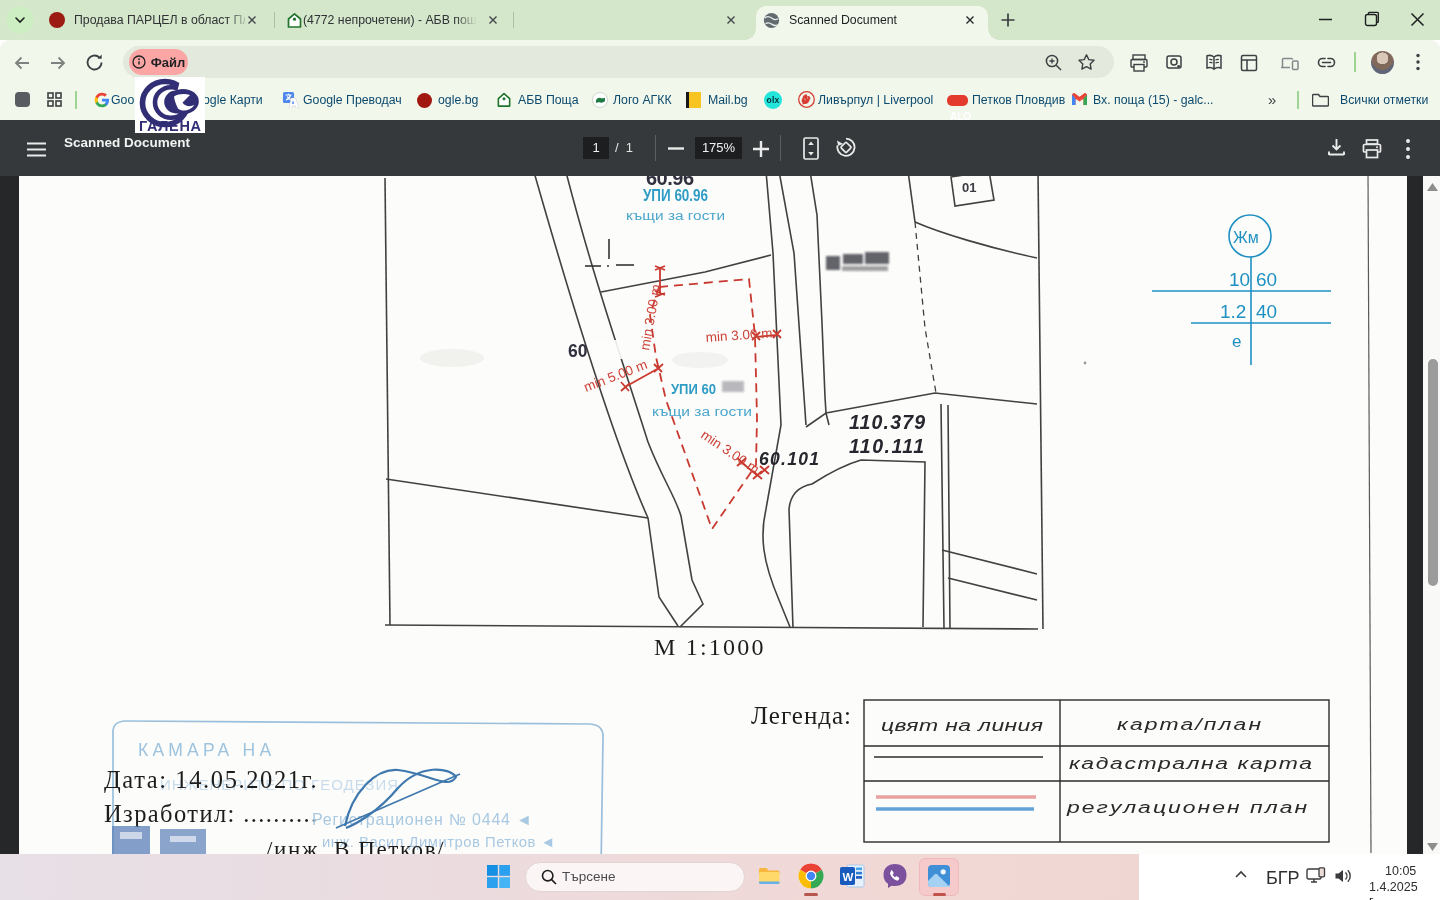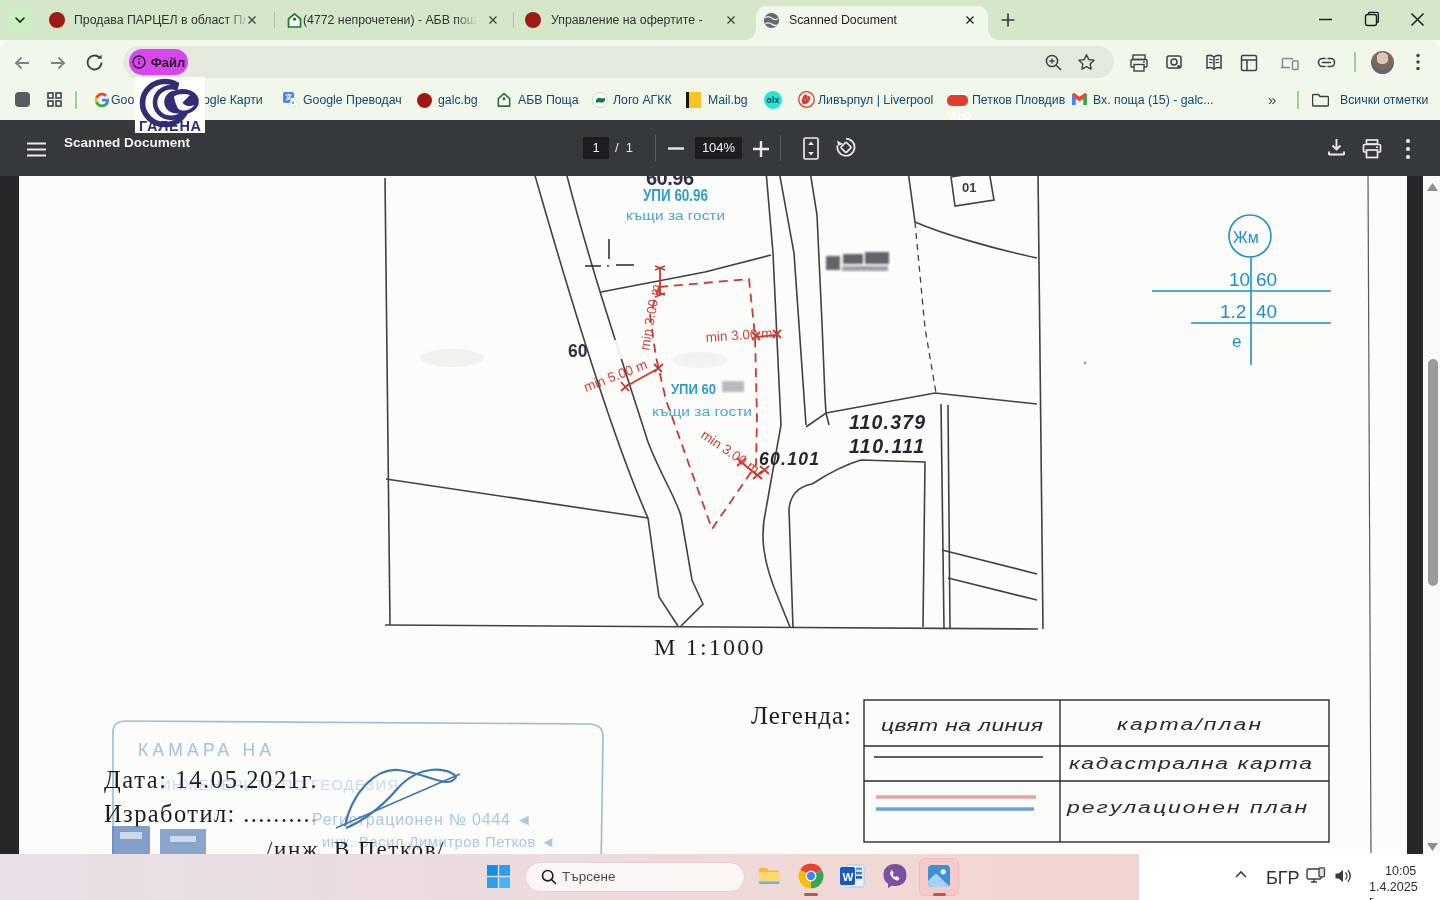--- a/index.html
+++ b/index.html
@@ -36,24 +36,20 @@
     <svg width="17" height="17" viewBox="0 0 17 17">
         <path d="M8.5 1.8L2.5 7v8h12V7z" fill="#fff" stroke="#20742c" stroke-width="1.7" stroke-linejoin="round"></path>
         <circle cx="8.5" cy="7.2" r="1.6" fill="#20742c"></circle>
       </svg>
     <span style="-webkit-mask-image:linear-gradient(90deg,#000 88%,transparent)">(4772 непрочетени) - АБВ пош</span>
   </div>
   <svg style="position:absolute;left:486px;top:13px" width="14" height="14" viewBox="0 0 14 14">
       <path d="M3.5 3.5l7 7M10.5 3.5l-7 7" stroke="#42464a" stroke-width="1.4"></path>
     </svg>
   <div class="tabsep" style="left:513px"></div>
-  <div class="tab" style="left:525px;width:178px">
-    <span class="fav" style="background:#9c1b12"></span>
-    <span style="margin-left:10px">Управление на офертите -</span>
-  </div>
   <svg style="position:absolute;left:724px;top:13px" width="14" height="14" viewBox="0 0 14 14">
       <path d="M3.5 3.5l7 7M10.5 3.5l-7 7" stroke="#42464a" stroke-width="1.4"></path>
     </svg>
   <div style="position:absolute;left:756px;top:6px;width:232px;height:34px;background:#f2f7ec;border-radius:10px 10px 0 0"></div>
   <div style="position:absolute;left:745px;top:29px;width:11px;height:11px;background:radial-gradient(circle at 0 0,#d4e7cb 0 10.5px,#f2f7ec 11px)"></div>
   <div style="position:absolute;left:988px;top:29px;width:11px;height:11px;background:radial-gradient(circle at 100% 0,#d4e7cb 0 10.5px,#f2f7ec 11px)"></div>
   <div class="tab" style="left:763px;width:200px;color:#1d1f21">
     <svg width="17" height="17" viewBox="0 0 17 17">
         <circle cx="8.5" cy="8.5" r="7.6" fill="#636a70"></circle>
         <path d="M2 6c2-2.2 5-1.2 7 .2 2 1.5 4.5 1.8 6.3.4M2.5 11.6c2.5-1.4 4.6-.6 6.6.8 1.7 1.2 3.8 1.4 5.4.4" stroke="#eef2f1" stroke-width="1.3" fill="none"></path>
@@ -83,21 +79,21 @@
       <path d="M17 10H4M9.5 4.5L4 10l5.5 5.5" stroke="#7e8280" stroke-width="1.8" fill="none"></path>
     </svg>
   <svg style="position:absolute;left:48px;top:13px" width="20" height="20" viewBox="0 0 20 20">
       <path d="M3 10h13M10.5 4.5L16 10l-5.5 5.5" stroke="#7e8280" stroke-width="1.8" fill="none"></path>
     </svg>
   <svg style="position:absolute;left:84px;top:12px" width="21" height="21" viewBox="0 0 21 21">
       <path d="M17.5 10.5a7 7 0 1 1-2.1-5" stroke="#3c4043" stroke-width="1.8" fill="none"></path>
       <path d="M17.7 2.5v4.2h-4.2z" fill="#3c4043"></path>
     </svg>
   <div style="position:absolute;left:123px;top:6px;width:991px;height:32px;border-radius:16px;background:#e3e9dc"></div>
-  <div style="position:absolute;left:129px;top:9px;width:59px;height:26px;border-radius:13px;background:#d946ef;display:flex;align-items:center;justify-content:center;gap:5px">
+  <div style="position:absolute;left:129px;top:9px;width:59px;height:26px;border-radius:13px;background:#fca5a5;display:flex;align-items:center;justify-content:center;gap:5px">
      <svg width="14" height="14" viewBox="0 0 14 14">
         <circle cx="7" cy="7" r="6" fill="none" stroke="#1f2123" stroke-width="1.3"></circle>
         <path d="M7 6.2v3.3" stroke="#1f2123" stroke-width="1.4"></path>
         <circle cx="7" cy="4.2" r=".9" fill="#1f2123"></circle>
       </svg>
      <span style="font-size:13px;font-weight:700;color:#1f2123">Файл</span>
   </div>
   <svg style="position:absolute;left:1044px;top:13px" width="19" height="19" viewBox="0 0 19 19">
       <circle cx="8" cy="8" r="5.6" fill="none" stroke="#3c4043" stroke-width="1.5"></circle>
       <path d="M12.2 12.2L17 17" stroke="#3c4043" stroke-width="1.5"></path>
@@ -161,21 +157,21 @@
   <div class="bm" style="left:111px">Goo</div>
   <div class="bm" style="left:203px">ogle Карти</div>
   <svg style="position:absolute;left:283px;top:13px" width="16" height="16" viewBox="0 0 16 16">
       <rect x="0" y="0" width="11" height="11" rx="1.5" fill="#4f86ec"></rect>
       <path d="M2.5 3h6M5.5 1.8v1.2M7.6 3c-.5 2-2.3 4-4.6 5M4.2 4.5c.8 1.8 2.4 3.2 4 3.7" stroke="#fff" stroke-width="1.1" fill="none"></path>
       <path d="M8 6l4.5 0 3.5 10h-3l-.7-2.2H9.7L9 16H6z" fill="#fff" stroke="#bbb" stroke-width=".4"></path>
       <path d="M10 8.2l1.2 3.6h-2.4z" fill="#4f86ec"></path>
     </svg>
   <div class="bm" style="left:303px">Google Преводач</div>
   <div style="position:absolute;left:417px;top:14px;width:15px;height:15px;border-radius:50%;background:#a11811"></div>
-  <div class="bm" style="left:438px">galc.bg</div>
+  <div class="bm" style="left:438px">ogle.bg</div>
   <svg style="position:absolute;left:496px;top:13px" width="16" height="16" viewBox="0 0 17 17">
       <path d="M8.5 1.8L2.5 7v8h12V7z" fill="#fff" stroke="#20742c" stroke-width="1.7" stroke-linejoin="round"></path>
       <circle cx="8.5" cy="7.2" r="1.6" fill="#20742c"></circle>
     </svg>
   <div class="bm" style="left:518px">АБВ Поща</div>
   <div style="position:absolute;left:592px;top:13px;width:16px;height:16px;border-radius:50%;background:#fff;border:1px solid #cfd4cf"></div>
   <svg style="position:absolute;left:596px;top:17px" width="9" height="8" viewBox="0 0 9 8">
       <path d="M0 4c1.5-2 3-2.5 4.5-2S8 2.5 9 1.5V5c-1.5 1.5-3 2-4.5 1.5S1.5 6 0 7z" fill="#1e7a43"></path>
     </svg>
   <div class="bm" style="left:613px">Лого АГКК</div>
@@ -211,21 +207,21 @@
   <svg style="position:absolute;left:27px;top:22px" width="19" height="15" viewBox="0 0 19 15">
       <path d="M0 1.5h19M0 7.5h19M0 13.5h19" stroke="#e9eaea" stroke-width="2.2"></path>
     </svg>
   <div style="position:absolute;left:64px;top:15px;font-size:13.5px;font-weight:700;color:#f1f2f2">Scanned Document</div>
   <div style="position:absolute;left:583px;top:17px;width:26px;height:22px;background:#1c1e1f;color:#f1f2f2;font-size:13px;text-align:center;line-height:22px">1</div>
   <div style="position:absolute;left:615px;top:20px;font-size:13px;color:#e3e4e4">/&nbsp;&nbsp;1</div>
   <div style="position:absolute;left:655px;top:15px;width:1px;height:26px;background:#5c5f61"></div>
   <svg style="position:absolute;left:668px;top:27px" width="16" height="3" viewBox="0 0 16 3">
       <path d="M0 1.5h16" stroke="#e9eaea" stroke-width="2.4"></path>
     </svg>
-  <div style="position:absolute;left:695px;top:17px;width:47px;height:22px;background:#1c1e1f;color:#f1f2f2;font-size:13px;text-align:center;line-height:22px">104%</div>
+  <div style="position:absolute;left:695px;top:17px;width:47px;height:22px;background:#1c1e1f;color:#f1f2f2;font-size:13px;text-align:center;line-height:22px">175%</div>
   <svg style="position:absolute;left:753px;top:21px" width="16" height="16" viewBox="0 0 16 16">
       <path d="M8 0v16M0 8h16" stroke="#e9eaea" stroke-width="2.4"></path>
     </svg>
   <div style="position:absolute;left:780px;top:15px;width:1px;height:26px;background:#5c5f61"></div>
   <svg style="position:absolute;left:803px;top:17px" width="16" height="23" viewBox="0 0 16 23">
       <rect x="1" y="1" width="14" height="21" rx="1.5" fill="none" stroke="#e9eaea" stroke-width="1.7"></rect>
       <path d="M8 4.5l2.8 3.4H5.2zM8 18.5l2.8-3.4H5.2z" fill="#e9eaea"></path>
     </svg>
   <svg style="position:absolute;left:836px;top:17px" width="20" height="21" viewBox="0 0 20 21">
       <path d="M10 1.6a8.6 8.6 0 1 1-8.4 6.6" fill="none" stroke="#e9eaea" stroke-width="1.8"></path>

